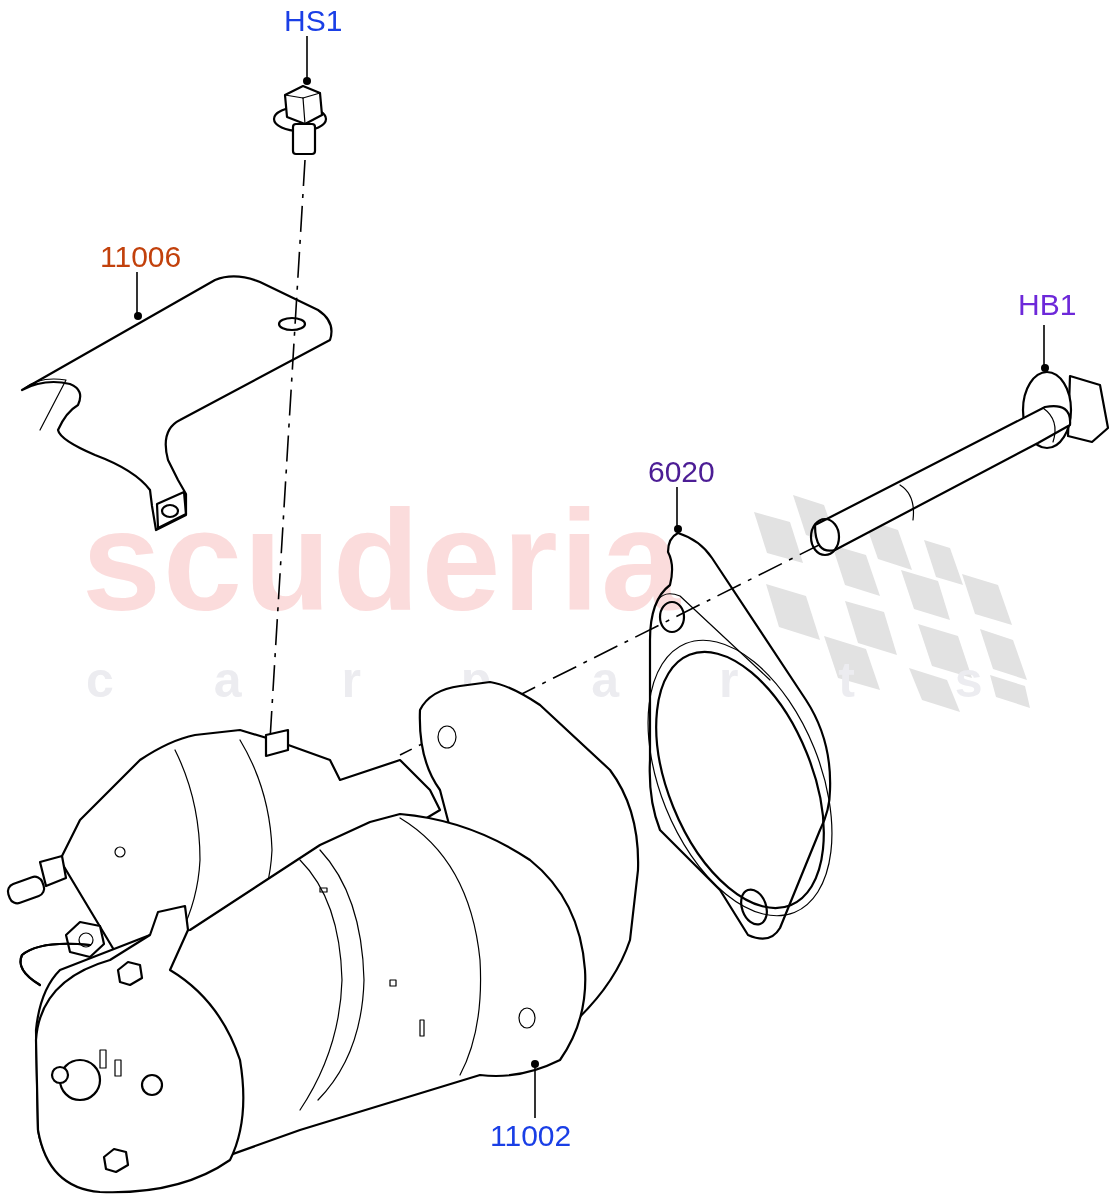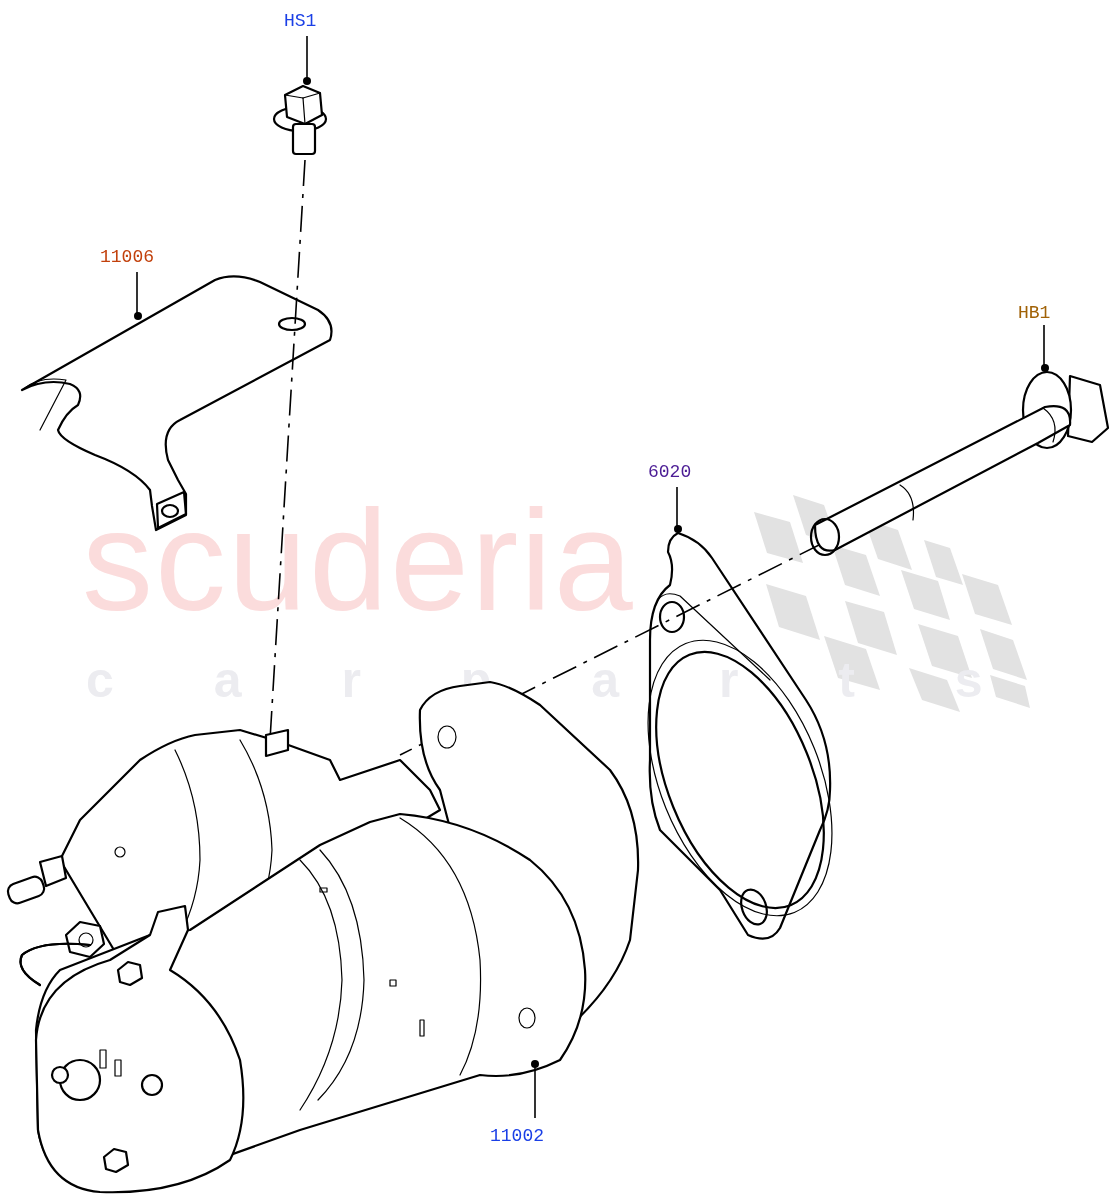--- a/index.html
+++ b/index.html
@@ -1,22 +1,22 @@
 <!DOCTYPE html>
 <html><head>
 <meta charset="utf-8">
 <style>
   html, body { margin: 0; padding: 0; background: #ffffff; }
   body { width: 1112px; height: 1200px; position: relative; overflow: hidden;
          font-family: "Liberation Sans", sans-serif; }
   #canvas { position: absolute; left: 0; top: 0; width: 1112px; height: 1200px; }
-  .callout-label { position: absolute; font-family: Liberation Mono, monospace;
-                   font-size: 18px; line-height: 22px; white-space: nowrap; cursor: pointer; }
+  .callout-label { position: absolute; font-family: Liberation Sans, sans-serif;
+                   font-size: 30px; line-height: 22px; white-space: nowrap; cursor: pointer; }
   .wm-main { position: absolute; left: 82px; top: 490px; font-family: "Liberation Sans", sans-serif;
-             font-weight: normal; font-size: 142px; letter-spacing: 2px; line-height: 142px; }
+             font-weight: bold; font-size: 142px; letter-spacing: 2px; line-height: 142px; }
   .wm-sub { position: absolute; left: 86px; top: 655px; font-family: "Liberation Sans", sans-serif;
             font-weight: bold; font-size: 50px; line-height: 50px; letter-spacing: 43px; }
   svg .ln { fill: none; stroke: #000; stroke-width: 2.2; stroke-linejoin: round; stroke-linecap: round; }
   svg .ln-thin { fill: none; stroke: #000; stroke-width: 1.2; stroke-linejoin: round; stroke-linecap: round; }
   svg .fill-w { fill: #fff; stroke: #000; stroke-width: 2.2; stroke-linejoin: round; }
   svg .dash { fill: none; stroke: #000; stroke-width: 1.6; stroke-dasharray: 26 8 4 8; }
   svg .leader { stroke: #000; stroke-width: 1.6; }
 </style>
 </head>
 <body>
@@ -148,17 +148,17 @@
       <rect class="ln-thin" x="420" y="1020" width="4" height="16"></rect>
 
       <ellipse class="ln-thin" cx="527" cy="1018" rx="8" ry="10"></ellipse>
       <line class="leader" x1="535" y1="1064" x2="535" y2="1118"></line>
       <circle cx="535" cy="1064" r="4" fill="#000"></circle>
     </g>
   </svg>
 
   <div class="callout-label" style="left:284px;top:10px;color:#1a3fe6;">HS1</div>
   <div class="callout-label" style="left:100px;top:246px;color:#c2410c;">11006</div>
-  <div class="callout-label" style="left:1018px;top:302px;color:#a16207;">HB1</div>
+  <div class="callout-label" style="left:1018px;top:294px;color:#6d28d9;">HB1</div>
   <div class="callout-label" style="left:648px;top:461px;color:#4c1d95;">6020</div>
   <div class="callout-label" style="left:490px;top:1125px;color:#1a3fe6;text-align:right;">11002</div>
 
 </div>
 
 </body></html>

